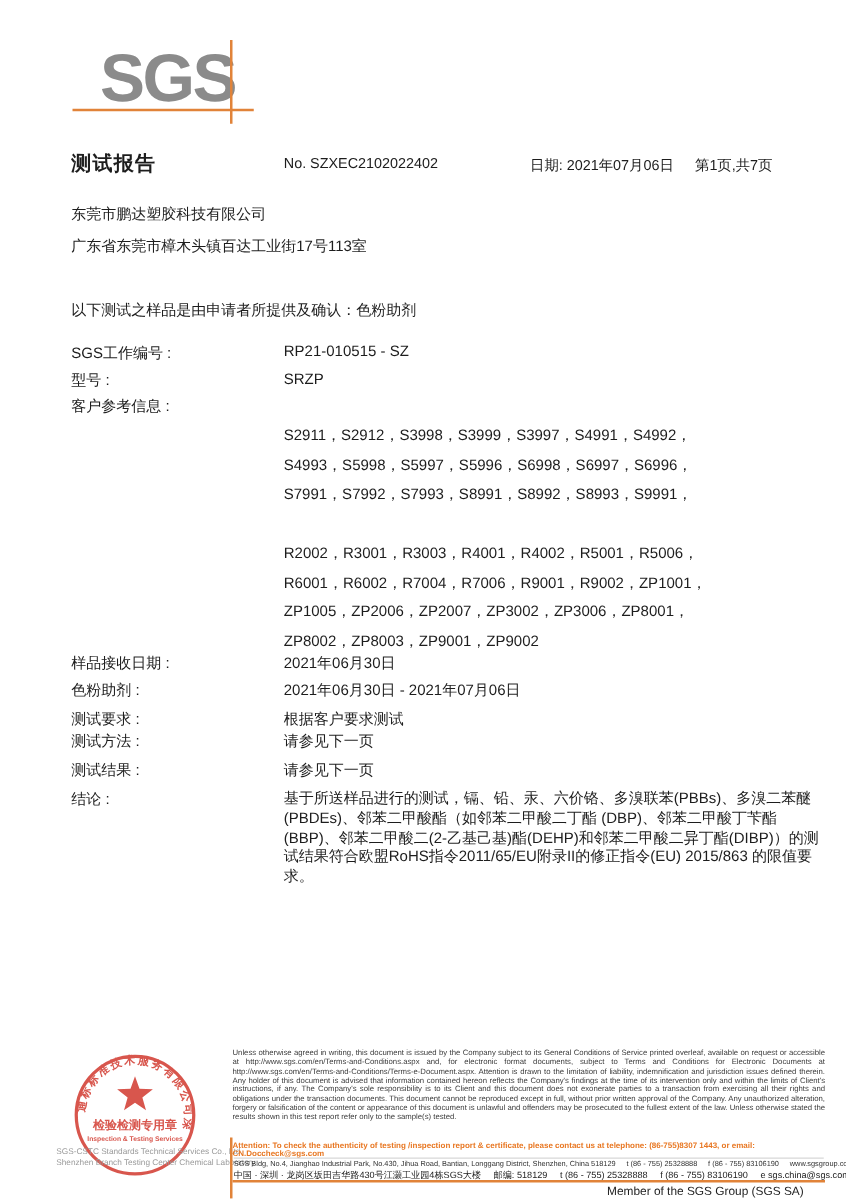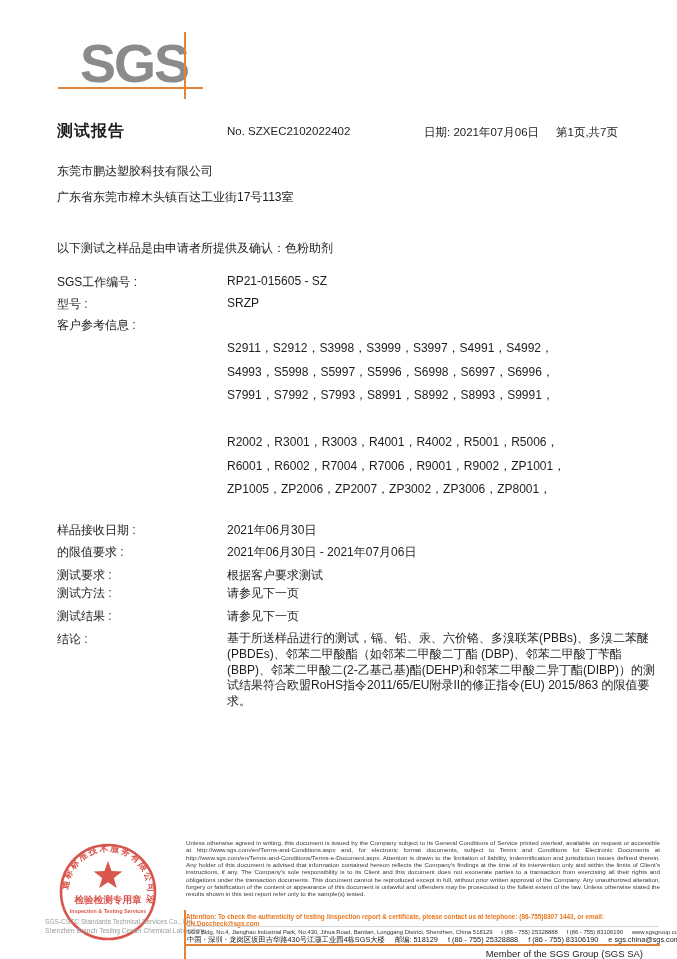--- a/index.html
+++ b/index.html
@@ -50,37 +50,38 @@
   <div class="hdr-no">No. SZXEC2102022402</div>
   <div class="hdr-date">日期: 2021年07月06日</div>
   <div class="hdr-page">第1页,共7页</div>
 
   <div class="company">东莞市鹏达塑胶科技有限公司</div>
   <div class="addr">广东省东莞市樟木头镇百达工业街17号113室</div>
 
   <div class="stmt">以下测试之样品是由申请者所提供及确认：色粉助剂</div>
 
   <div class="lbl" style="top:274px">SGS工作编号 :</div>
-  <div class="val" style="top:274px">RP21-015605 - SZ</div>
+  <div class="val" style="top:274px">RP21-010515 - SZ</div>
 
   <div class="lbl" style="top:296px">型号 :</div>
   <div class="val" style="top:296px">SRZP</div>
 
   <div class="lbl" style="top:317px">客户参考信息 :</div>
   <div class="val" style="top:340px">S2911，S2912，S3998，S3999，S3997，S4991，S4992，</div>
   <div class="val" style="top:364px">S4993，S5998，S5997，S5996，S6998，S6997，S6996，</div>
   <div class="val" style="top:387px">S7991，S7992，S7993，S8991，S8992，S8993，S9991，</div>
   <div class="val" style="top:434px">R2002，R3001，R3003，R4001，R4002，R5001，R5006，</div>
   <div class="val" style="top:458px">R6001，R6002，R7004，R7006，R9001，R9002，ZP1001，</div>
   <div class="val" style="top:481px">ZP1005，ZP2006，ZP2007，ZP3002，ZP3006，ZP8001，</div>
+  <div class="val" style="top:505px">ZP8002，ZP8003，ZP9001，ZP9002</div>
 
   <div class="lbl" style="top:522px">样品接收日期 :</div>
   <div class="val" style="top:522px">2021年06月30日</div>
 
-  <div class="lbl" style="top:544px">的限值要求 :</div>
+  <div class="lbl" style="top:544px">色粉助剂 :</div>
   <div class="val" style="top:544px">2021年06月30日 - 2021年07月06日</div>
 
   <div class="lbl" style="top:567px">测试要求 :</div>
   <div class="val" style="top:567px">根据客户要求测试</div>
 
   <div class="lbl" style="top:585px">测试方法 :</div>
   <div class="val" style="top:585px">请参见下一页</div>
 
   <div class="lbl" style="top:608px">测试结果 :</div>
   <div class="val" style="top:608px">请参见下一页</div>

